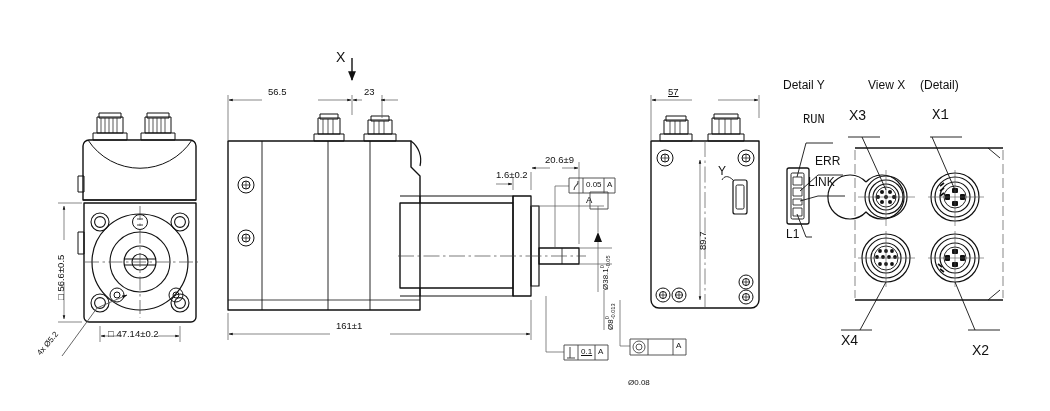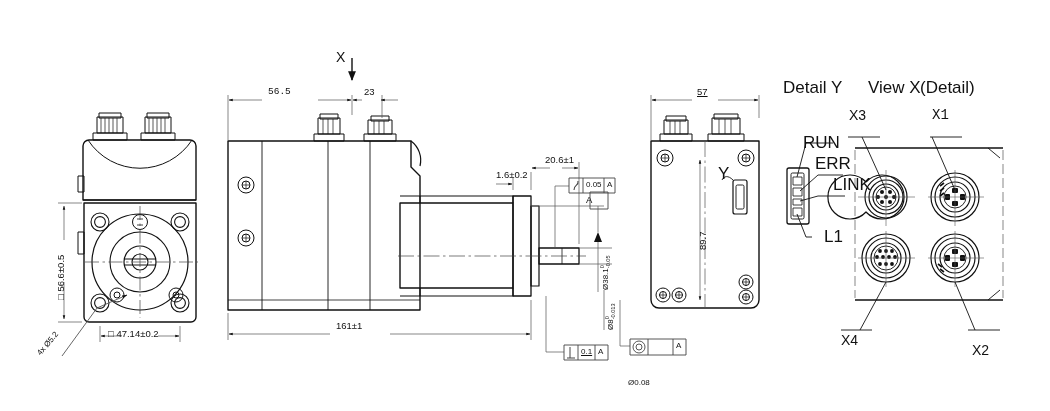--- a/index.html
+++ b/index.html
@@ -5,21 +5,21 @@
   html,body{margin:0;padding:0;background:#ffffff;}
   body{width:1050px;height:411px;position:relative;overflow:hidden;
        font-family:"Liberation Sans",sans-serif;color:#1a1a1a;}
   .stage{position:absolute;left:0;top:0;width:1050px;height:411px;}
   svg{position:absolute;left:0;top:0;width:1050px;height:411px;}
   .lbl{position:absolute;font-family:"Liberation Sans",sans-serif;
        color:#111;white-space:nowrap;line-height:1;}
   .d{font-size:9.5px;}
   .dsm{font-size:8px;}
   .big{font-size:14px;}
-  .med{font-size:17px;}
+  .med{font-size:12px;}
   .rot90{transform:rotate(-90deg);transform-origin:left top;}
   .frac{display:inline-block;font-size:5.6px;line-height:1.02;
         vertical-align:middle;text-align:left;}
 </style>
 </head>
 <body>
 
 <div class="stage">
 
 <svg viewBox="0 0 1050 411">
@@ -374,51 +374,51 @@
 <div class="lbl d rot90" style="left:56px;top:300px;">
   <span>□</span>
   <span>56.6±0.5</span>
 </div>
 <div class="lbl d" style="left:108px;top:329px;">
   <span>□</span>
   <span>47.14±0.2</span>
 </div>
 <div class="lbl dsm" style="left:36px;top:352px;transform:rotate(-50deg);transform-origin:left top;">4x Ø5.2</div>
 
-<div class="lbl d" style="left:268px;top:87px;font-family:Liberation Mono, monospace;">56.5</div>
+<div class="lbl d" style="left:268px;top:87px;">56.5</div>
 <div class="lbl d" style="left:364px;top:87px;">23</div>
 <div class="lbl d" style="left:336px;top:321px;">161±1</div>
 <div class="lbl d" style="left:496px;top:170px;">1.6±0.2</div>
-<div class="lbl d" style="left:545px;top:155px;">20.6±1</div>
+<div class="lbl d" style="left:545px;top:155px;">20.6±9</div>
 <div class="lbl big" style="left:336px;top:50px;">X</div>
 
 <div class="lbl dsm rot90" style="left:600px;top:290px;">
   <span>Ø38.1</span><span class="frac"><span>0</span><br><span>-0.05</span></span>
 </div>
 <div class="lbl dsm rot90" style="left:605px;top:330px;">
   <span>Ø8</span><span class="frac"><span>0</span><br><span>-0.013</span></span>
 </div>
 
 <div class="lbl d" style="left:586px;top:195px;">A</div>
 <div class="lbl dsm" style="left:586px;top:181px;">0.05</div>
 <div class="lbl dsm" style="left:607px;top:181px;">A</div>
 <div class="lbl dsm" style="left:581px;top:348px;text-decoration:underline;">0.1</div>
 <div class="lbl dsm" style="left:598px;top:348px;">A</div>
 <div class="lbl dsm" style="left:628px;top:342px;margin-top:37px;">Ø0.08</div>
 <div class="lbl dsm" style="left:676px;top:342px;">A</div>
 
-<div class="lbl d" style="left:697px;top:87px;text-decoration:underline;">57</div>
+<div class="lbl d" style="left:668px;top:87px;text-decoration:underline;">57</div>
 <div class="lbl d rot90" style="left:698px;top:250px;">89.7</div>
 <div class="lbl med" style="left:718px;top:165px;">Y</div>
 
 <div class="lbl med" style="left:783px;top:79px;">Detail Y</div>
-<div class="lbl med" style="left:803px;top:134px;">RUN</div>
+<div class="lbl med" style="left:803px;top:114px;font-family:Liberation Mono, monospace;">RUN</div>
 <div class="lbl med" style="left:815px;top:155px;">ERR</div>
-<div class="lbl med" style="left:808px;top:176px;margin-left:25px;">LINK</div>
-<div class="lbl med" style="left:824px;top:228px;">L1</div>
+<div class="lbl med" style="left:808px;top:176px;">LINK</div>
+<div class="lbl med" style="left:786px;top:228px;">L1</div>
 
 <div class="lbl med" style="left:868px;top:79px;">View X</div>
 <div class="lbl med" style="left:920px;top:79px;">(Detail)</div>
 <div class="lbl big" style="left:849px;top:108px;text-align:center;">X3</div>
 <div class="lbl big" style="left:932px;top:108px;font-family:Liberation Mono, monospace;">X1</div>
 <div class="lbl big" style="left:841px;top:333px;">X4</div>
 <div class="lbl big" style="left:972px;top:343px;">X2</div>
 
 </div>
 

